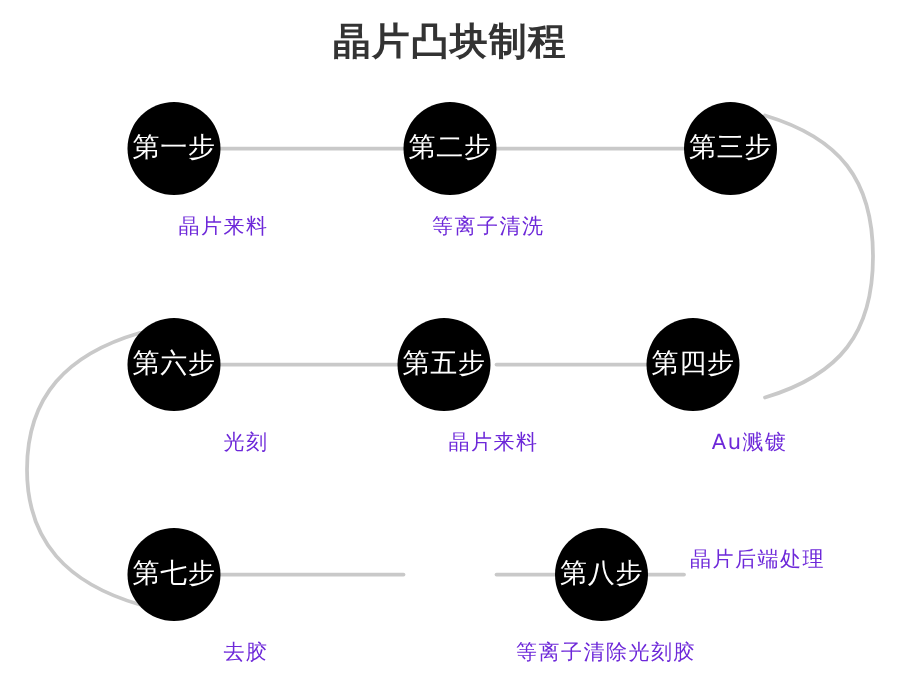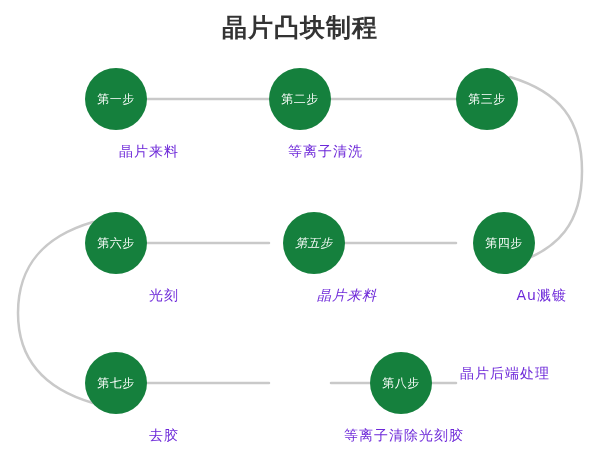--- a/index.html
+++ b/index.html
@@ -63,26 +63,26 @@
     width: 126px;
     margin-left: -63px;
     text-align: center;
   }
 
   .circle {
     width: 62px;
     height: 62px;
     margin: 0 auto;
     border-radius: 50%;
-    background: #15803d;
+    background: #000000;
     color: #ffffff;
     display: flex;
     align-items: center;
     justify-content: center;
-    font-size: 12px;
+    font-size: 18px;
     font-weight: normal;
     letter-spacing: 0.5px;
     line-height: 1;
     white-space: nowrap;
   }
 
   .node-label {
     margin-top: 12px;
     font-size: 14px;
     color: #6d28d9;
@@ -124,26 +124,26 @@
 
     <div class="node" style="left:300px; top:68px;">
       <div class="circle">第二步</div>
       <div class="node-label">等离子清洗</div>
     </div>
 
     <div class="node" style="left:487px; top:68px;">
       <div class="circle">第三步</div>
     </div>
 
-    <div class="node" style="left:504px; top:212px;">
+    <div class="node" style="left:462px; top:212px;">
       <div class="circle">第四步</div>
       <div class="node-label">Au溅镀</div>
     </div>
 
-    <div class="node" style="left:314px; top:212px;font-style:italic;">
+    <div class="node" style="left:296px; top:212px;">
       <div class="circle">第五步</div>
       <div class="node-label">晶片来料</div>
     </div>
 
     <div class="node" style="left:116px; top:212px;">
       <div class="circle">第六步</div>
       <div class="node-label">光刻</div>
     </div>
 
     <div class="node" style="left:116px; top:352px;">

